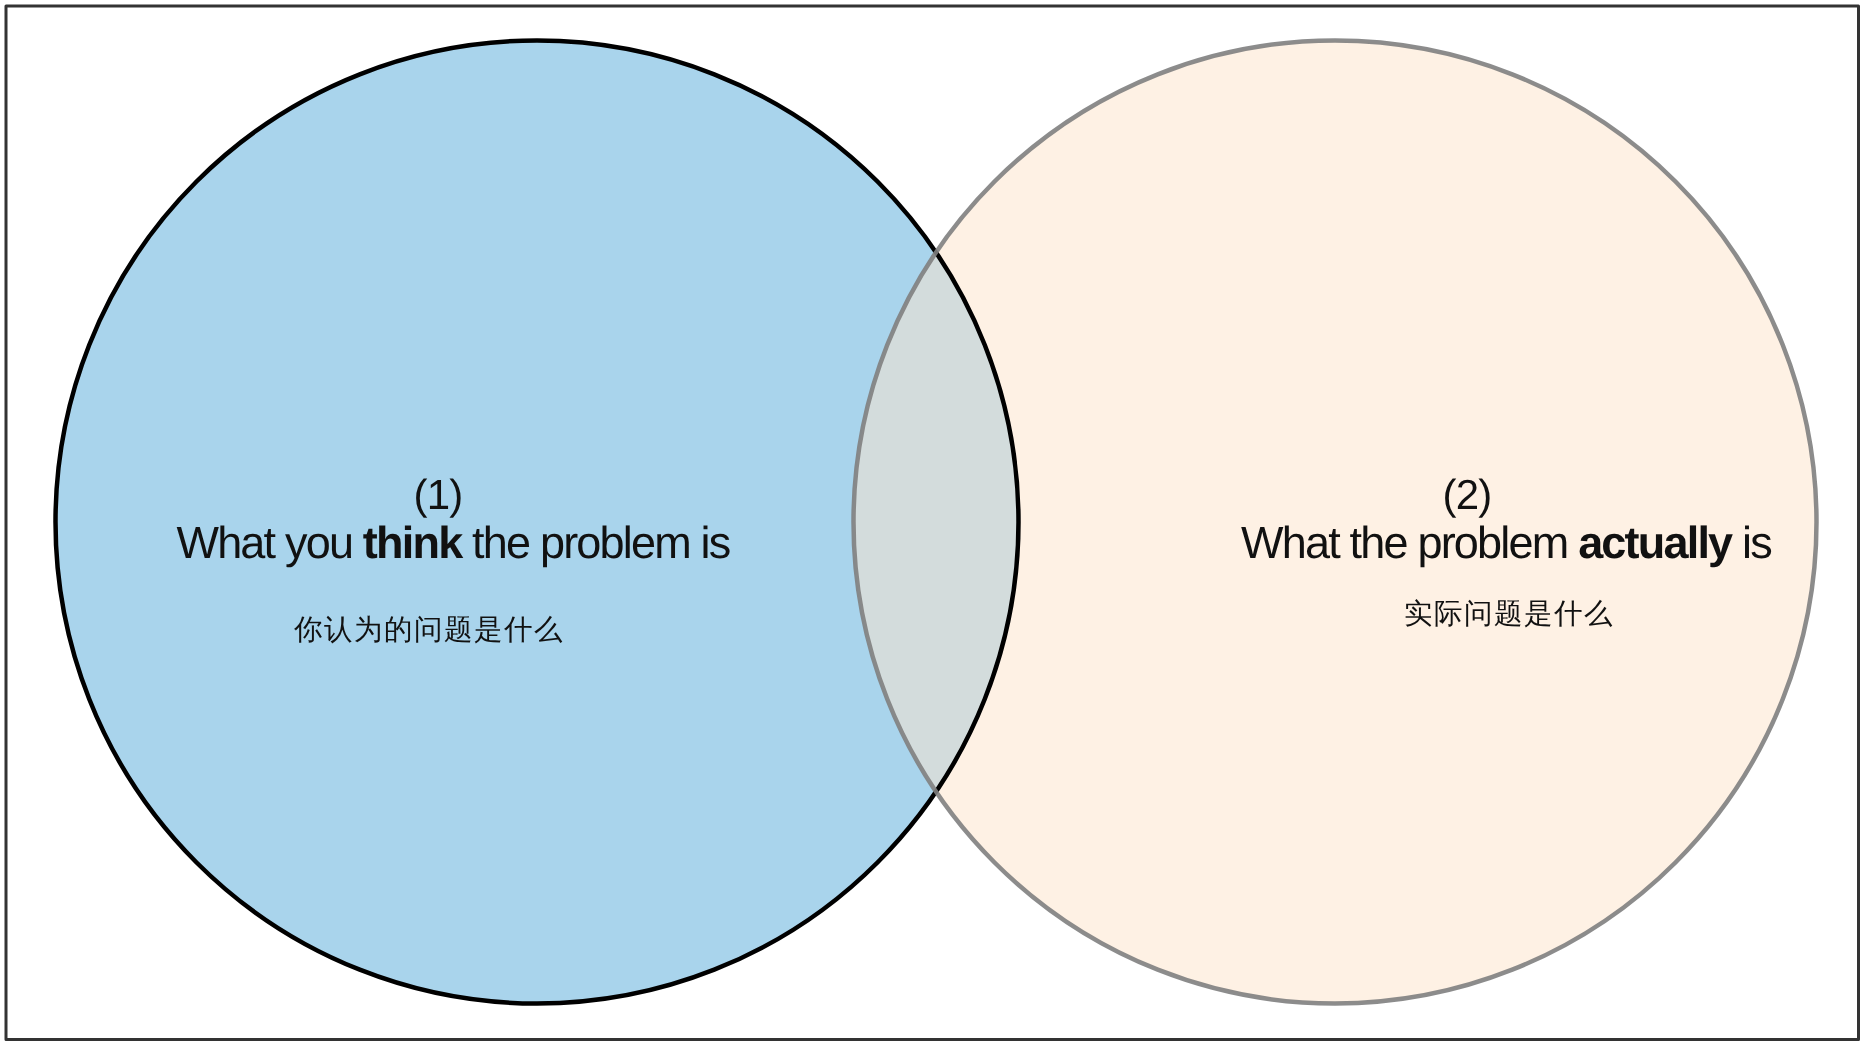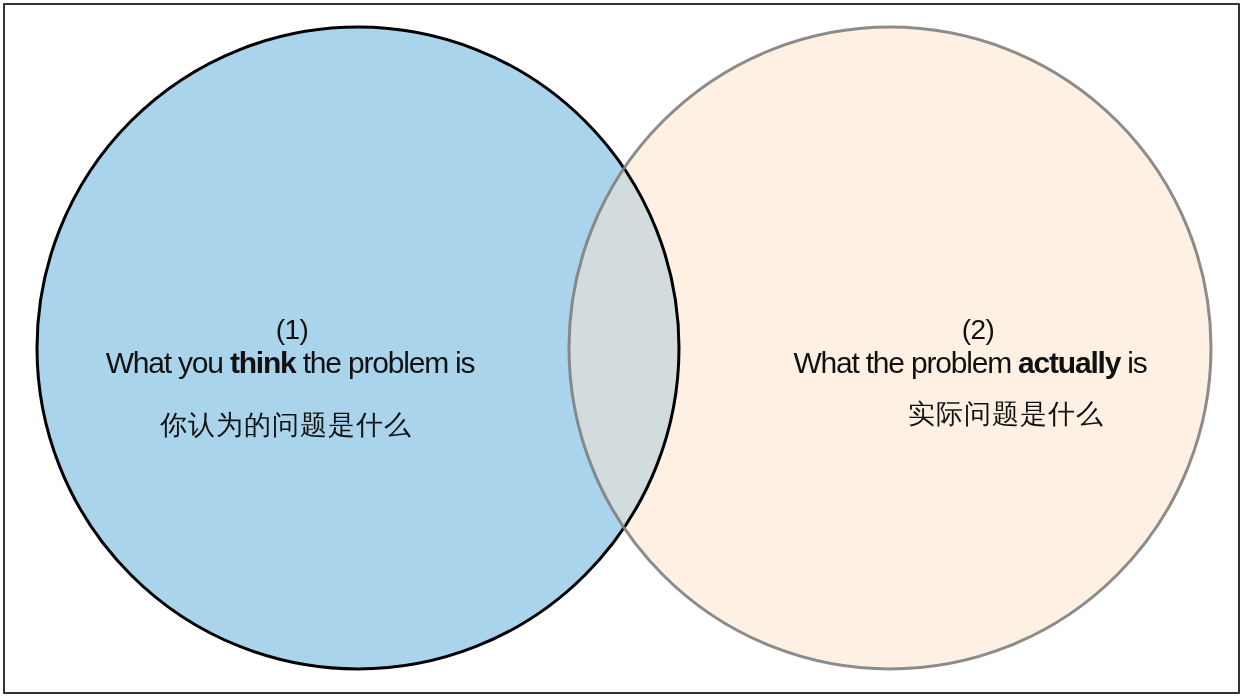--- a/index.html
+++ b/index.html
@@ -9,39 +9,39 @@
       border: 2px solid #333333; border-radius: 1px; box-sizing: border-box; background: #ffffff;
     }
     svg.venn { position: absolute; left: 0; top: 0; }
     .label {
       position: absolute; text-align: center; color: #111111;
       transform: translateX(-50%); white-space: nowrap;
     }
     .num { font-size: 28px; letter-spacing: -0.5px; }
     .en { font-size: 30px; letter-spacing: -1.2px; }
     .en b { font-weight: bold; }
-    .zh { font-size: 27px; letter-spacing: 1px; font-family: "DejaVu Sans", sans-serif; }
+    .zh { font-size: 19px; letter-spacing: 1px; font-family: "DejaVu Sans", sans-serif; }
   </style>
 </head>
 <body>
 
 <div class="frame"></div>
 
 <svg class="venn" width="1247" height="699" viewBox="0 0 1247 699">
   <defs>
     <clipPath id="clipLeft">
         <circle cx="358" cy="348" r="321"></circle>
       </clipPath>
   </defs>
   <circle cx="358" cy="348" r="321" fill="#a9d4ec"></circle>
   <circle cx="890" cy="348" r="321" fill="#fef1e4"></circle>
   <circle cx="890" cy="348" r="321" fill="#d3dcdc" clip-path="url(#clipLeft)"></circle>
   <circle cx="358" cy="348" r="321" fill="none" stroke="#000000" stroke-width="3"></circle>
   <circle cx="890" cy="348" r="321" fill="none" stroke="#7f7f7f" stroke-width="3" stroke-opacity="0.9"></circle>
 </svg>
 
 <div class="label num" style="left:292px; top:314px;">(1)</div>
-<div class="label en" style="left:290px; top:346px;"><span>What you </span><b>think</b><span> the problem is</span></div>
+<div class="label en" style="left:302px; top:346px;"><span>What you </span><b>think</b><span> the problem is</span></div>
 <div class="label zh" style="left:286px; top:407px;">你认为的问题是什么</div>
 
 <div class="label num" style="left:978px; top:314px;">(2)</div>
-<div class="label en" style="left:970px; top:346px;"><span>What the problem </span><b>actually</b><span> is</span></div>
+<div class="label en" style="left:1004px; top:346px;"><span>What the problem </span><b>actually</b><span> is</span></div>
 <div class="label zh" style="left:1006px; top:396px;">实际问题是什么</div>
 
 </body></html>

